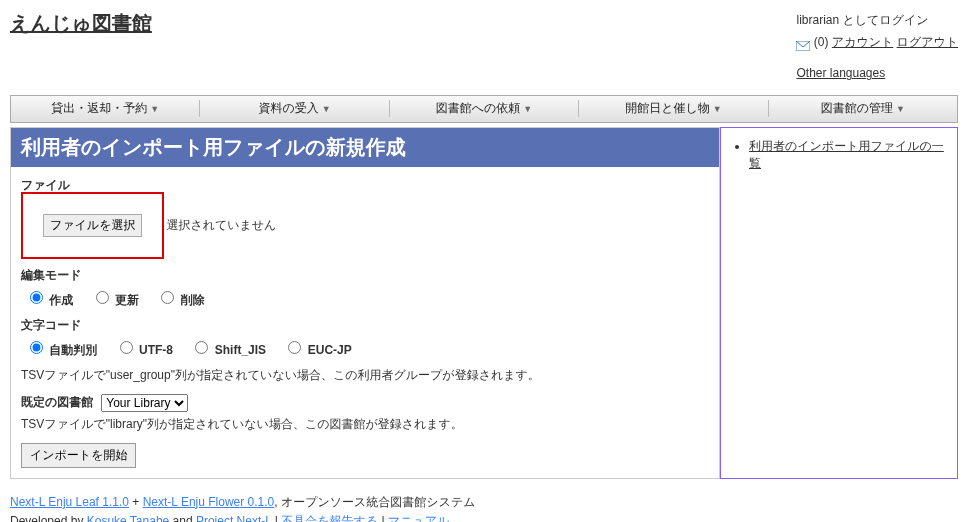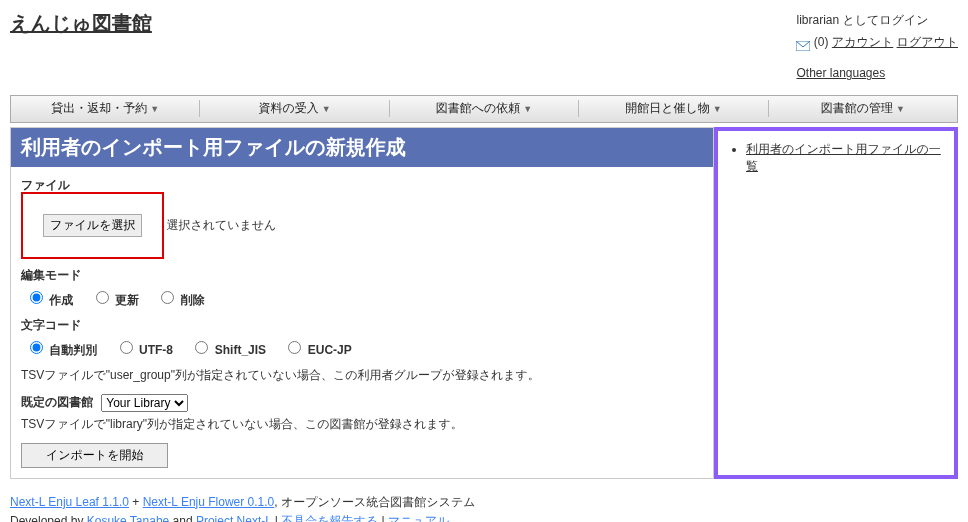--- a/index.html
+++ b/index.html
@@ -62,21 +62,21 @@
   .main-wrap {
     display: flex;
     margin-top: 4px;
   }
   .main-col {
     flex: 1;
     border: 1px solid #ccc;
   }
   .side-col {
     width: 220px;
-    border: 4px solid #8b5cf6;
+    border: 1px solid #8b5cf6;
     padding: 10px 6px 10px 10px;
   }
   .page-title {
     background: #5970B2;
     color: #fff;
     font-size: 20px;
     font-weight: bold;
     padding: 6px 10px;
     font-family: "MS PGothic", sans-serif;
   }
@@ -127,21 +127,21 @@
   .select-row select {
     margin-left: 8px;
     font-size: 12px;
   }
   .hint {
     font-size: 12px;
     margin: 4px 0 10px 0;
   }
   .submit-btn {
     font-size: 12px;
-    padding: 3px 24px;
+    padding: 3px 8px;
     background: #eee;
     border: 1px solid #999;
     cursor: pointer;
   }
   .side-col ul {
     margin: 0;
     padding-left: 18px;
   }
   .side-col a {
     color: #333;

